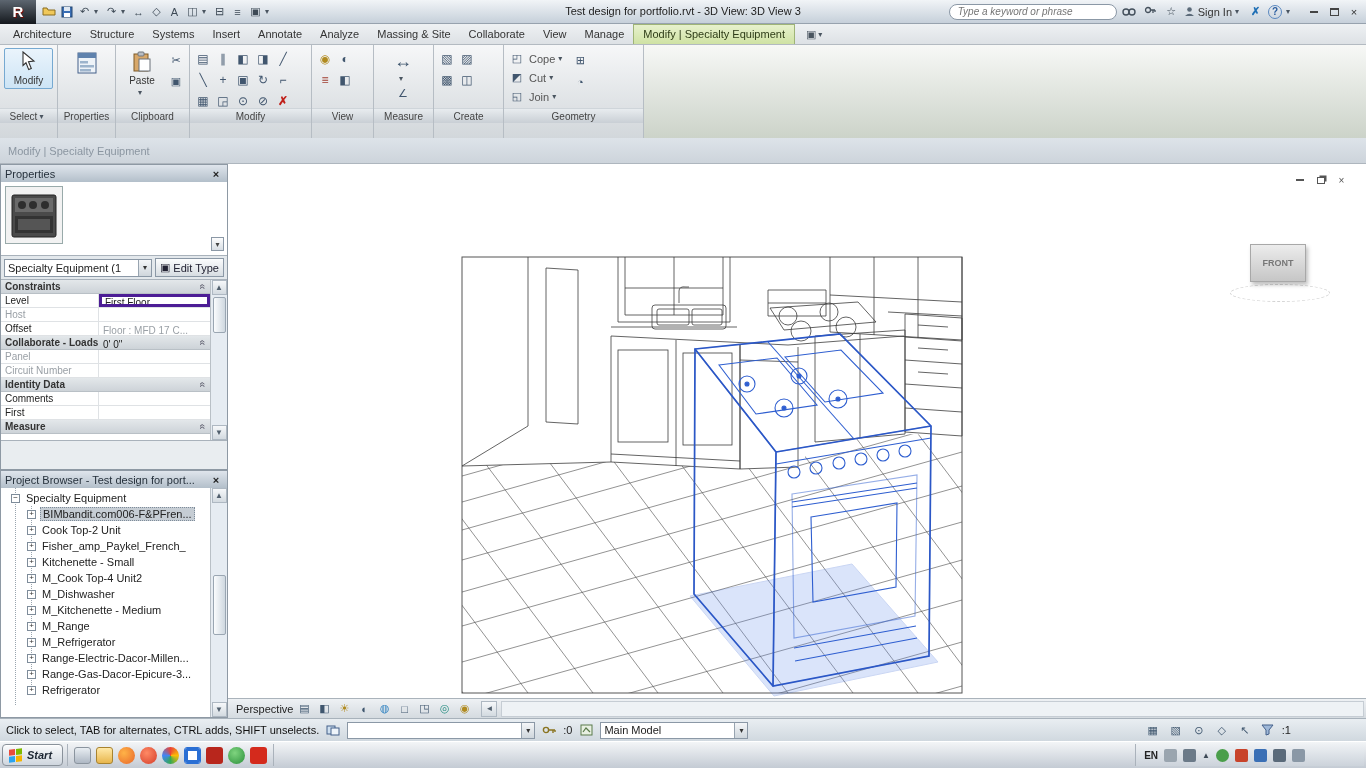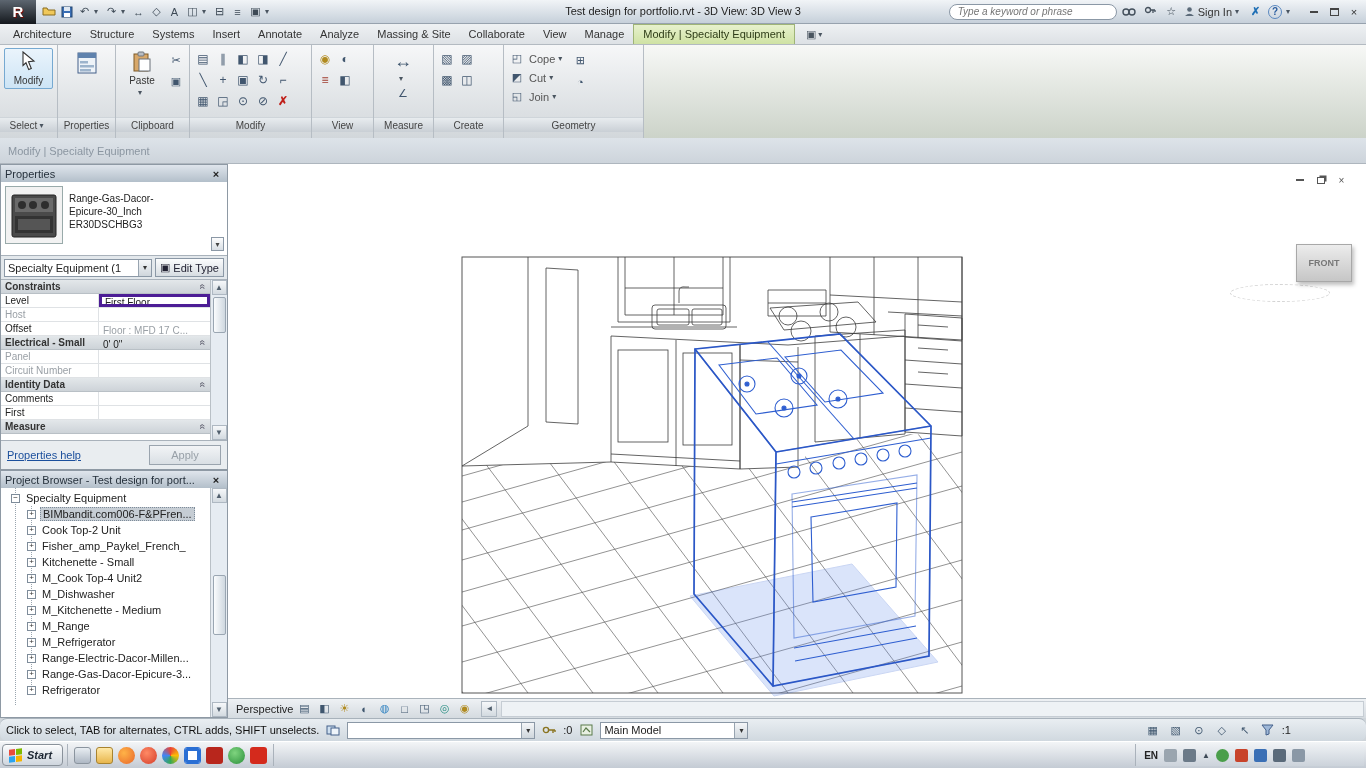--- a/index.html
+++ b/index.html
@@ -26,21 +26,21 @@
 
 
 .tabstrip{position:absolute;top:24px;left:0;right:0;height:21px;background:linear-gradient(#eef1f3,#dde1e5);border-bottom:1px solid #b3bac1;display:flex;align-items:flex-end;padding-left:4px;}
 .tab{padding:3px 9px 4px;color:#333;cursor:default;white-space:nowrap;}
 .tab.ctx{background:linear-gradient(#e7f1cd,#cfe2a4);border:1px solid #9fb477;border-bottom:none;color:#2f3d18;}
 .ribtoggle{margin-left:6px;padding:2px 5px 3px;color:#4a5560;display:flex;gap:2px;align-items:center;}
 
 
 .ribbon{position:absolute;top:45px;left:0;right:0;height:93px;background:linear-gradient(#f6f7f8,#d2d7db);display:flex;}
 .rpanel{position:relative;height:100%;border-right:1px solid #b6bdc4;padding:3px 4px 16px;display:flex;gap:3px;align-items:flex-start;}
-.plabel{position:absolute;left:0;right:0;bottom:6px;height:15px;display:flex;align-items:center;justify-content:center;gap:2px;color:#444;font-size:10px;background:linear-gradient(#e8ecef,#c9cfd5);border-top:1px solid #cfd5da;}
+.plabel{position:absolute;left:0;right:0;bottom:15px;height:15px;display:flex;align-items:center;justify-content:center;gap:2px;color:#444;font-size:10px;background:linear-gradient(#e8ecef,#c9cfd5);border-top:1px solid #cfd5da;}
 .bigbtn{width:50px;display:flex;flex-direction:column;align-items:center;gap:2px;padding:2px 1px;border:1px solid transparent;}
 .bigbtn.active{border:1px solid #76a9d1;background:linear-gradient(#eaf4fc,#cde4f5);border-radius:2px;}
 .bigbtn .blabel{font-size:10px;color:#333;}
 .sicon{width:18px;height:17px;display:flex;align-items:center;justify-content:center;color:#41566e;font-size:11px;}
 .sgrid{display:grid;grid-template-columns:repeat(5,19px);grid-auto-rows:20px;gap:1px;margin-top:2px;}
 .sgrid .sicon{font-size:12px;}
 .red{color:#c0201a !important;font-weight:bold;}
 .geom-rows{display:flex;flex-direction:column;gap:2px;margin-top:2px;}
 .geom-row{display:flex;align-items:center;gap:3px;color:#555;}
 .geom-extra{display:flex;flex-direction:column;gap:4px;margin:4px 2px 0;}
@@ -94,30 +94,30 @@
 .tlabel.sel{background:#c6cdd4;border:1px dotted #7e8c9a;}
 
 
 .viewarea{position:absolute;left:228px;top:164px;width:1138px;height:554px;background:#fff;}
 .canvas{position:absolute;inset:0 0 20px 0;background:#fff;overflow:hidden;}
 .canvas svg{position:absolute;left:0;top:0;}
 .mdibtns{position:absolute;right:18px;top:10px;display:flex;gap:8px;z-index:3;}
 .mdib{width:13px;height:12px;display:flex;align-items:center;justify-content:center;color:#555;font-size:10px;}
 .mdib.mn i{display:block;width:8px;border-bottom:2px solid #555;}
 .mdib.rs i{display:block;width:8px;height:7px;border:1px solid #555;box-shadow:2px -2px 0 -0.5px #555;}
-.viewcube{position:absolute;left:1022px;top:80px;width:56px;height:38px;background:linear-gradient(#ececec,#c6c6c6);border:1px solid #a8a8a8;box-shadow:2px 3px 4px rgba(0,0,0,.25);display:flex;align-items:center;justify-content:center;color:#777;font-size:9px;font-weight:bold;z-index:2;margin-left:46px;}
+.viewcube{position:absolute;left:1022px;top:80px;width:56px;height:38px;background:linear-gradient(#ececec,#c6c6c6);border:1px solid #a8a8a8;box-shadow:2px 3px 4px rgba(0,0,0,.25);display:flex;align-items:center;justify-content:center;color:#777;font-size:9px;font-weight:bold;z-index:2;}
 .compass{position:absolute;left:1002px;top:120px;width:100px;height:18px;border:1px dashed #c9c9c9;border-radius:50%;opacity:.8;z-index:1;}
 .vcb{position:absolute;left:0;right:0;bottom:0;height:20px;background:linear-gradient(#eef1f4,#d5dbe0);border-top:1px solid #aab3bb;display:flex;align-items:center;padding-left:8px;gap:2px;}
 .vcb .vlabel{color:#222;}
 .vcbi{width:18px;height:16px;display:flex;align-items:center;justify-content:center;color:#3f566e;font-size:11px;}
 .hsl{width:16px;height:16px;background:linear-gradient(#f6f8fa,#d3dae0);border:1px solid #aeb8c2;color:#52606e;font-size:8px;display:flex;align-items:center;justify-content:center;margin-left:6px;}
 .hstrack{flex:1;height:16px;background:#eef2f5;border:1px solid #c6cdd4;margin:0 2px;}
 
 
-.statusbar{position:absolute;left:0;right:0;top:718px;height:23px;background:linear-gradient(#e9eef2,#d0d8df);border-top:1px solid #a8b2bb;display:flex;align-items:center;padding:0 6px;gap:5px;border-radius:7px;}
+.statusbar{position:absolute;left:0;right:0;top:718px;height:23px;background:linear-gradient(#e9eef2,#d0d8df);border-top:1px solid #a8b2bb;display:flex;align-items:center;padding:0 6px;gap:5px;}
 .hint{white-space:nowrap;color:#111;}
 .sbicon{width:18px;height:16px;display:flex;align-items:center;justify-content:center;color:#3f566e;font-size:11px;}
 .sb-combo{width:188px;height:17px;}
 .sb-combo2{width:148px;height:17px;}
 .sbspacer{flex:1;}
 .sbcount{color:#222;}
 
 
 .taskbar{position:absolute;left:0;right:0;top:741px;height:27px;background:linear-gradient(#f3f5f7,#c4cbd4);border-top:1px solid #fff;display:flex;align-items:center;gap:4px;padding:0 2px;}
 .startbtn{height:22px;padding:0 10px 0 6px;border:1px solid #8a929b;border-radius:4px;background:linear-gradient(#fbfcfd,#cfd6de);display:flex;align-items:center;gap:5px;font-weight:bold;font-style:italic;color:#1d2733;box-shadow:inset 0 1px 0 #fff;}
@@ -373,25 +373,20 @@
         <svg width="52" height="52">
             <rect x="4" y="6" width="44" height="42" rx="2" fill="#4a4a4a" stroke="#222"></rect>
             <rect x="7" y="9" width="38" height="14" fill="#6a6a6a"></rect>
             <circle cx="14" cy="16" r="4" fill="#2e2e2e"></circle>
             <circle cx="25" cy="16" r="4" fill="#2e2e2e"></circle>
             <circle cx="37" cy="16" r="4" fill="#2e2e2e"></circle>
             <rect x="7" y="27" width="38" height="17" fill="#333"></rect>
             <rect x="10" y="30" width="32" height="11" fill="#555"></rect>
           </svg>
       </div>
-      <div class="tinfo">
-        <div>Range-Gas-Dacor-</div>
-        <div>Epicure-30_Inch</div>
-        <div>ER30DSCHBG3</div>
-      </div>
       <div class="tsarrow">▾</div>
     </div>
     <div class="selrow">
       <div class="combo sel-combo">
         <span class="cval">Specialty Equipment (1</span>
         <span class="carr">▾</span>
       </div>
       <div class="edittype">
         <span>▣</span>
         <span>Edit Type</span>
@@ -409,21 +404,21 @@
           </div>
         <div class="prow">
             <div class="plab muted">Host</div>
             <div class="pval muted">Floor : MFD 17 C...</div>
           </div>
         <div class="prow">
             <div class="plab">Offset</div>
             <div class="pval">0' 0"</div>
           </div>
         <div class="psec">
-            <span>Electrical - Small</span>
+            <span>Collaborate - Loads</span>
             <span class="chev">«</span>
           </div>
         <div class="prow">
             <div class="plab muted">Panel</div>
             <div class="pval muted"></div>
           </div>
         <div class="prow">
             <div class="plab muted">Circuit Number</div>
             <div class="pval muted"></div>
           </div>
@@ -443,24 +438,20 @@
             <span>Measure</span>
             <span class="chev">«</span>
           </div>
       </div>
       <div class="vscroll">
         <span class="sarrow">▲</span>
         <span class="sthumb" style="height:36px;"></span>
         <span class="spacer"></span>
         <span class="sarrow">▼</span>
       </div>
-    </div>
-    <div class="pbottom">
-      <span class="helplink">Properties help</span>
-      <span class="applybtn">Apply</span>
     </div>
   </div>
 
   <div class="palette" id="browser">
     <div class="phead">
       <span class="ttl">Project Browser - Test design for port...</span>
       <span class="closex">×</span>
     </div>
     <div style="display:flex;flex:1;overflow:hidden;">
       <div class="tree" style="flex:1;">

